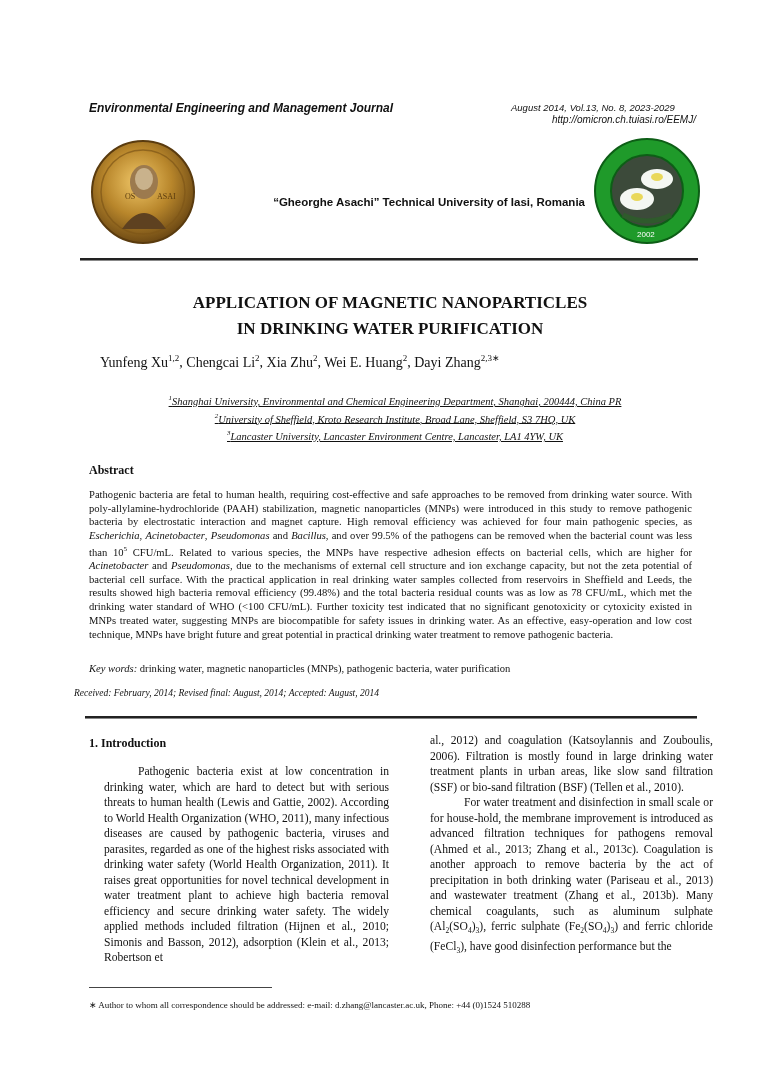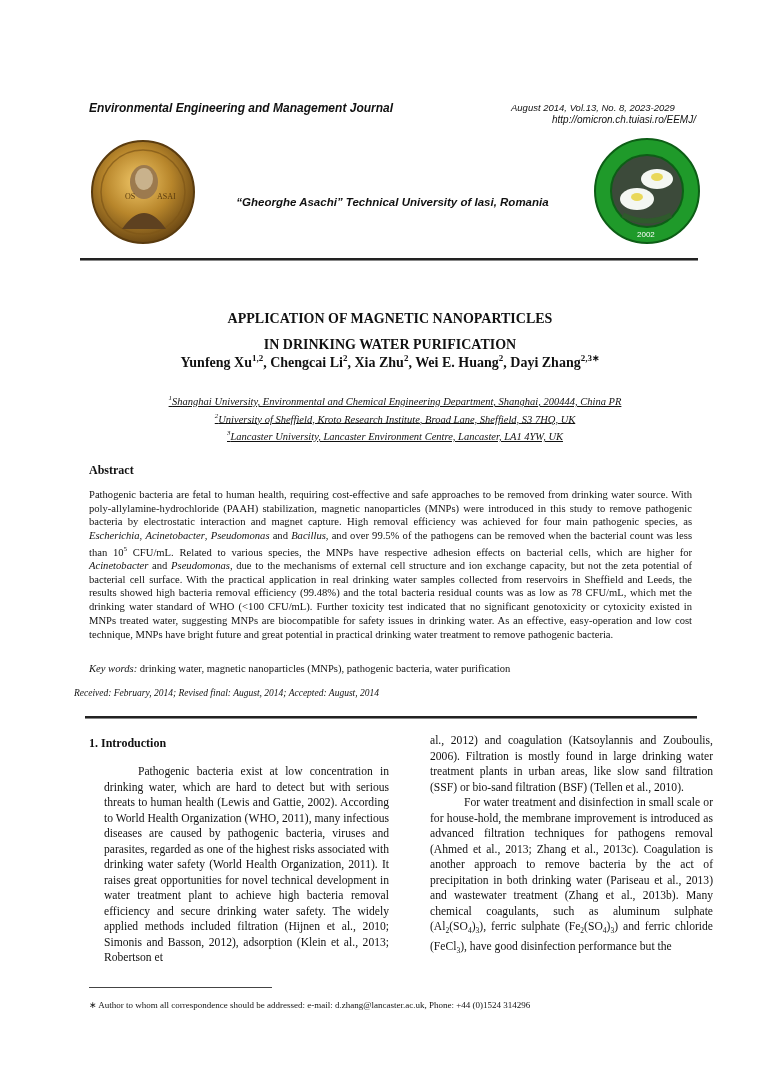--- a/index.html
+++ b/index.html
@@ -7,28 +7,28 @@
   .abs { position: absolute; }
   .sans { font-family: "Liberation Sans", sans-serif; text-align: center; }
   .serif { font-family: "Liberation Serif", serif; }
 
   #journal-name { left: 89px; top: 101px; font-size: 12px; font-weight: bold; font-style: italic; }
   #issue-info { left: 511px; top: 102px; font-size: 9.5px; font-style: italic; }
   #journal-url { left: 552px; top: 114px; font-size: 10px; font-style: italic; }
 
   #logo-medal { left: 89px; top: 137px; width: 108px; height: 108px; }
   #logo-eemj { left: 593px; top: 137px; width: 108px; height: 108px; }
-  #university { left: 200px; top: 196px; width: 385px; text-align: center; font-size: 11.5px; font-weight: bold; font-style: italic; }
+  #university { left: 200px; top: 196px; width: 385px; text-align: right; font-size: 11.5px; font-weight: bold; }
 
   .rule { background: #222; height: 2px; border-bottom: 1px solid #888; }
   #header-rule { left: 80px; top: 258px; width: 618px; }
   #abstract-rule { left: 85px; top: 716px; width: 612px; }
 
-  #title { left: 100px; top: 290px; width: 580px; text-align: center; font-size: 14px; font-weight: bold; line-height: 26px; margin-top: 16px; }
-  #authors { left: 100px; top: 353px; width: 580px; text-align: center; font-size: 14px; font-weight: bold; }
+  #title { left: 100px; top: 290px; width: 580px; text-align: center; font-size: 17px; font-weight: bold; line-height: 26px; }
+  #authors { left: 100px; top: 353px; width: 580px; font-size: 14px; font-weight: normal; }
   #authors sup { font-size: 9px; }
 
   #affiliations { left: 100px; top: 391px; width: 590px; text-align: center; font-size: 10.5px; font-style: italic; line-height: 14px; text-decoration: underline; }
   #affiliations sup { font-size: 7px; }
 
   #abstract-heading { left: 89px; top: 463px; font-size: 12px; font-weight: bold; }
   #abstract-body { left: 89px; top: 488px; width: 603px; font-size: 10.6px; line-height: 13.7px; text-align: justify; }
   #abstract-body sup { font-size: 7px; }
 
   #keywords { left: 89px; top: 663px; width: 603px; font-size: 10.6px; }
@@ -120,13 +120,13 @@
 <div id="col-left" class="abs serif col">
   <p class="indent">Pathogenic bacteria exist at low concentration in drinking water, which are hard to detect but with serious threats to human health (Lewis and Gattie, 2002). According to World Health Organization (WHO, 2011), many infectious diseases are caused by pathogenic bacteria, viruses and parasites, regarded as one of the highest risks associated with drinking water safety (World Health Organization, 2011). It raises great opportunities for novel technical development in water treatment plant to achieve high bacteria removal efficiency and secure drinking water safety. The widely applied methods included filtration (Hijnen et al., 2010; Simonis and Basson, 2012), adsorption (Klein et al., 2013; Robertson et</p>
 </div>
 
 <div id="col-right" class="abs serif col">
   <p>al., 2012) and coagulation (Katsoylannis and Zouboulis, 2006). Filtration is mostly found in large drinking water treatment plants in urban areas, like slow sand filtration (SSF) or bio-sand filtration (BSF) (Tellen et al., 2010).</p>
   <p class="indent"><span>For water treatment and disinfection in small scale or for house-hold, the membrane improvement is introduced as advanced filtration techniques for pathogens removal (Ahmed et al., 2013; Zhang et al., 2013c). Coagulation is another approach to remove bacteria by the act of precipitation in both drinking water (Pariseau et al., 2013) and wastewater treatment (Zhang et al., 2013b). Many chemical coagulants, such as aluminum sulphate (Al</span><sub>2</sub><span>(SO</span><sub>4</sub><span>)</span><sub>3</sub><span>), ferric sulphate (Fe</span><sub>2</sub><span>(SO</span><sub>4</sub><span>)</span><sub>3</sub><span>) and ferric chloride (FeCl</span><sub>3</sub><span>), have good disinfection performance but the</span></p>
 </div>
 
 <div id="footnote-rule" class="abs"></div>
-<div id="footnote" class="abs serif">∗ Author to whom all correspondence should be addressed: e-mail: d.zhang@lancaster.ac.uk, Phone: +44 (0)1524 314296</div>
+<div id="footnote" class="abs serif">∗ Author to whom all correspondence should be addressed: e-mail: d.zhang@lancaster.ac.uk, Phone: +44 (0)1524 510288</div>
 
 </body></html>

